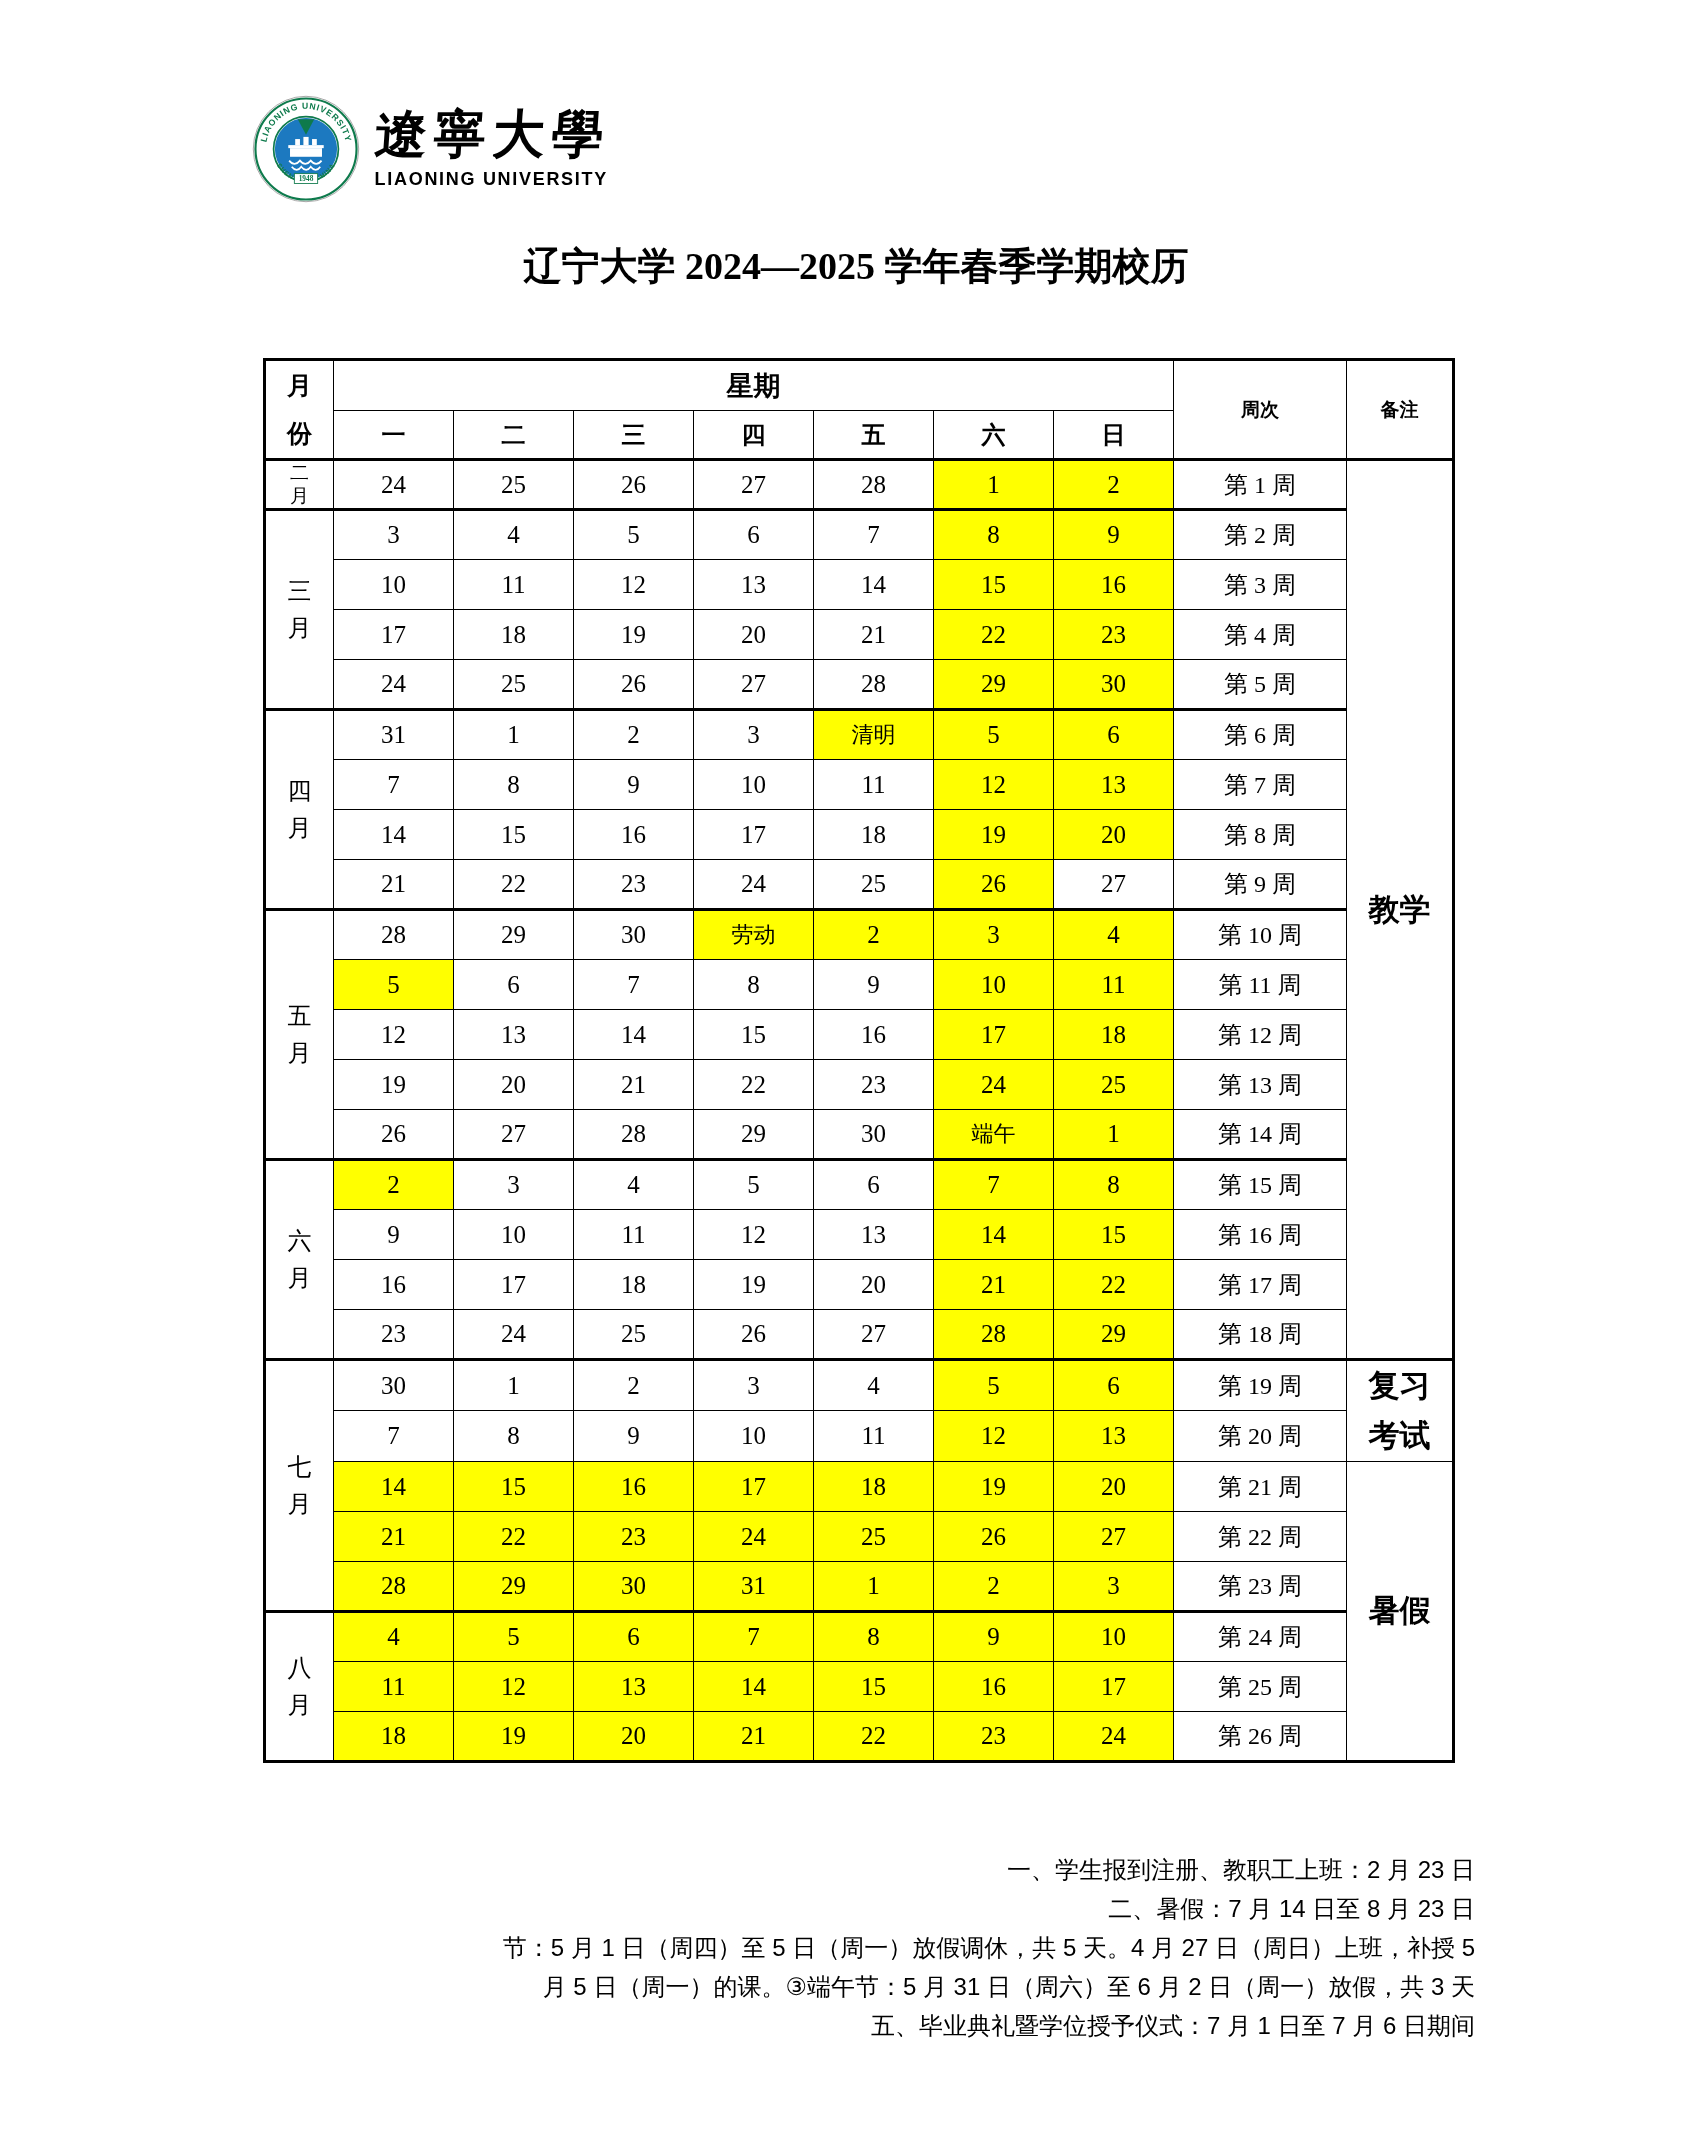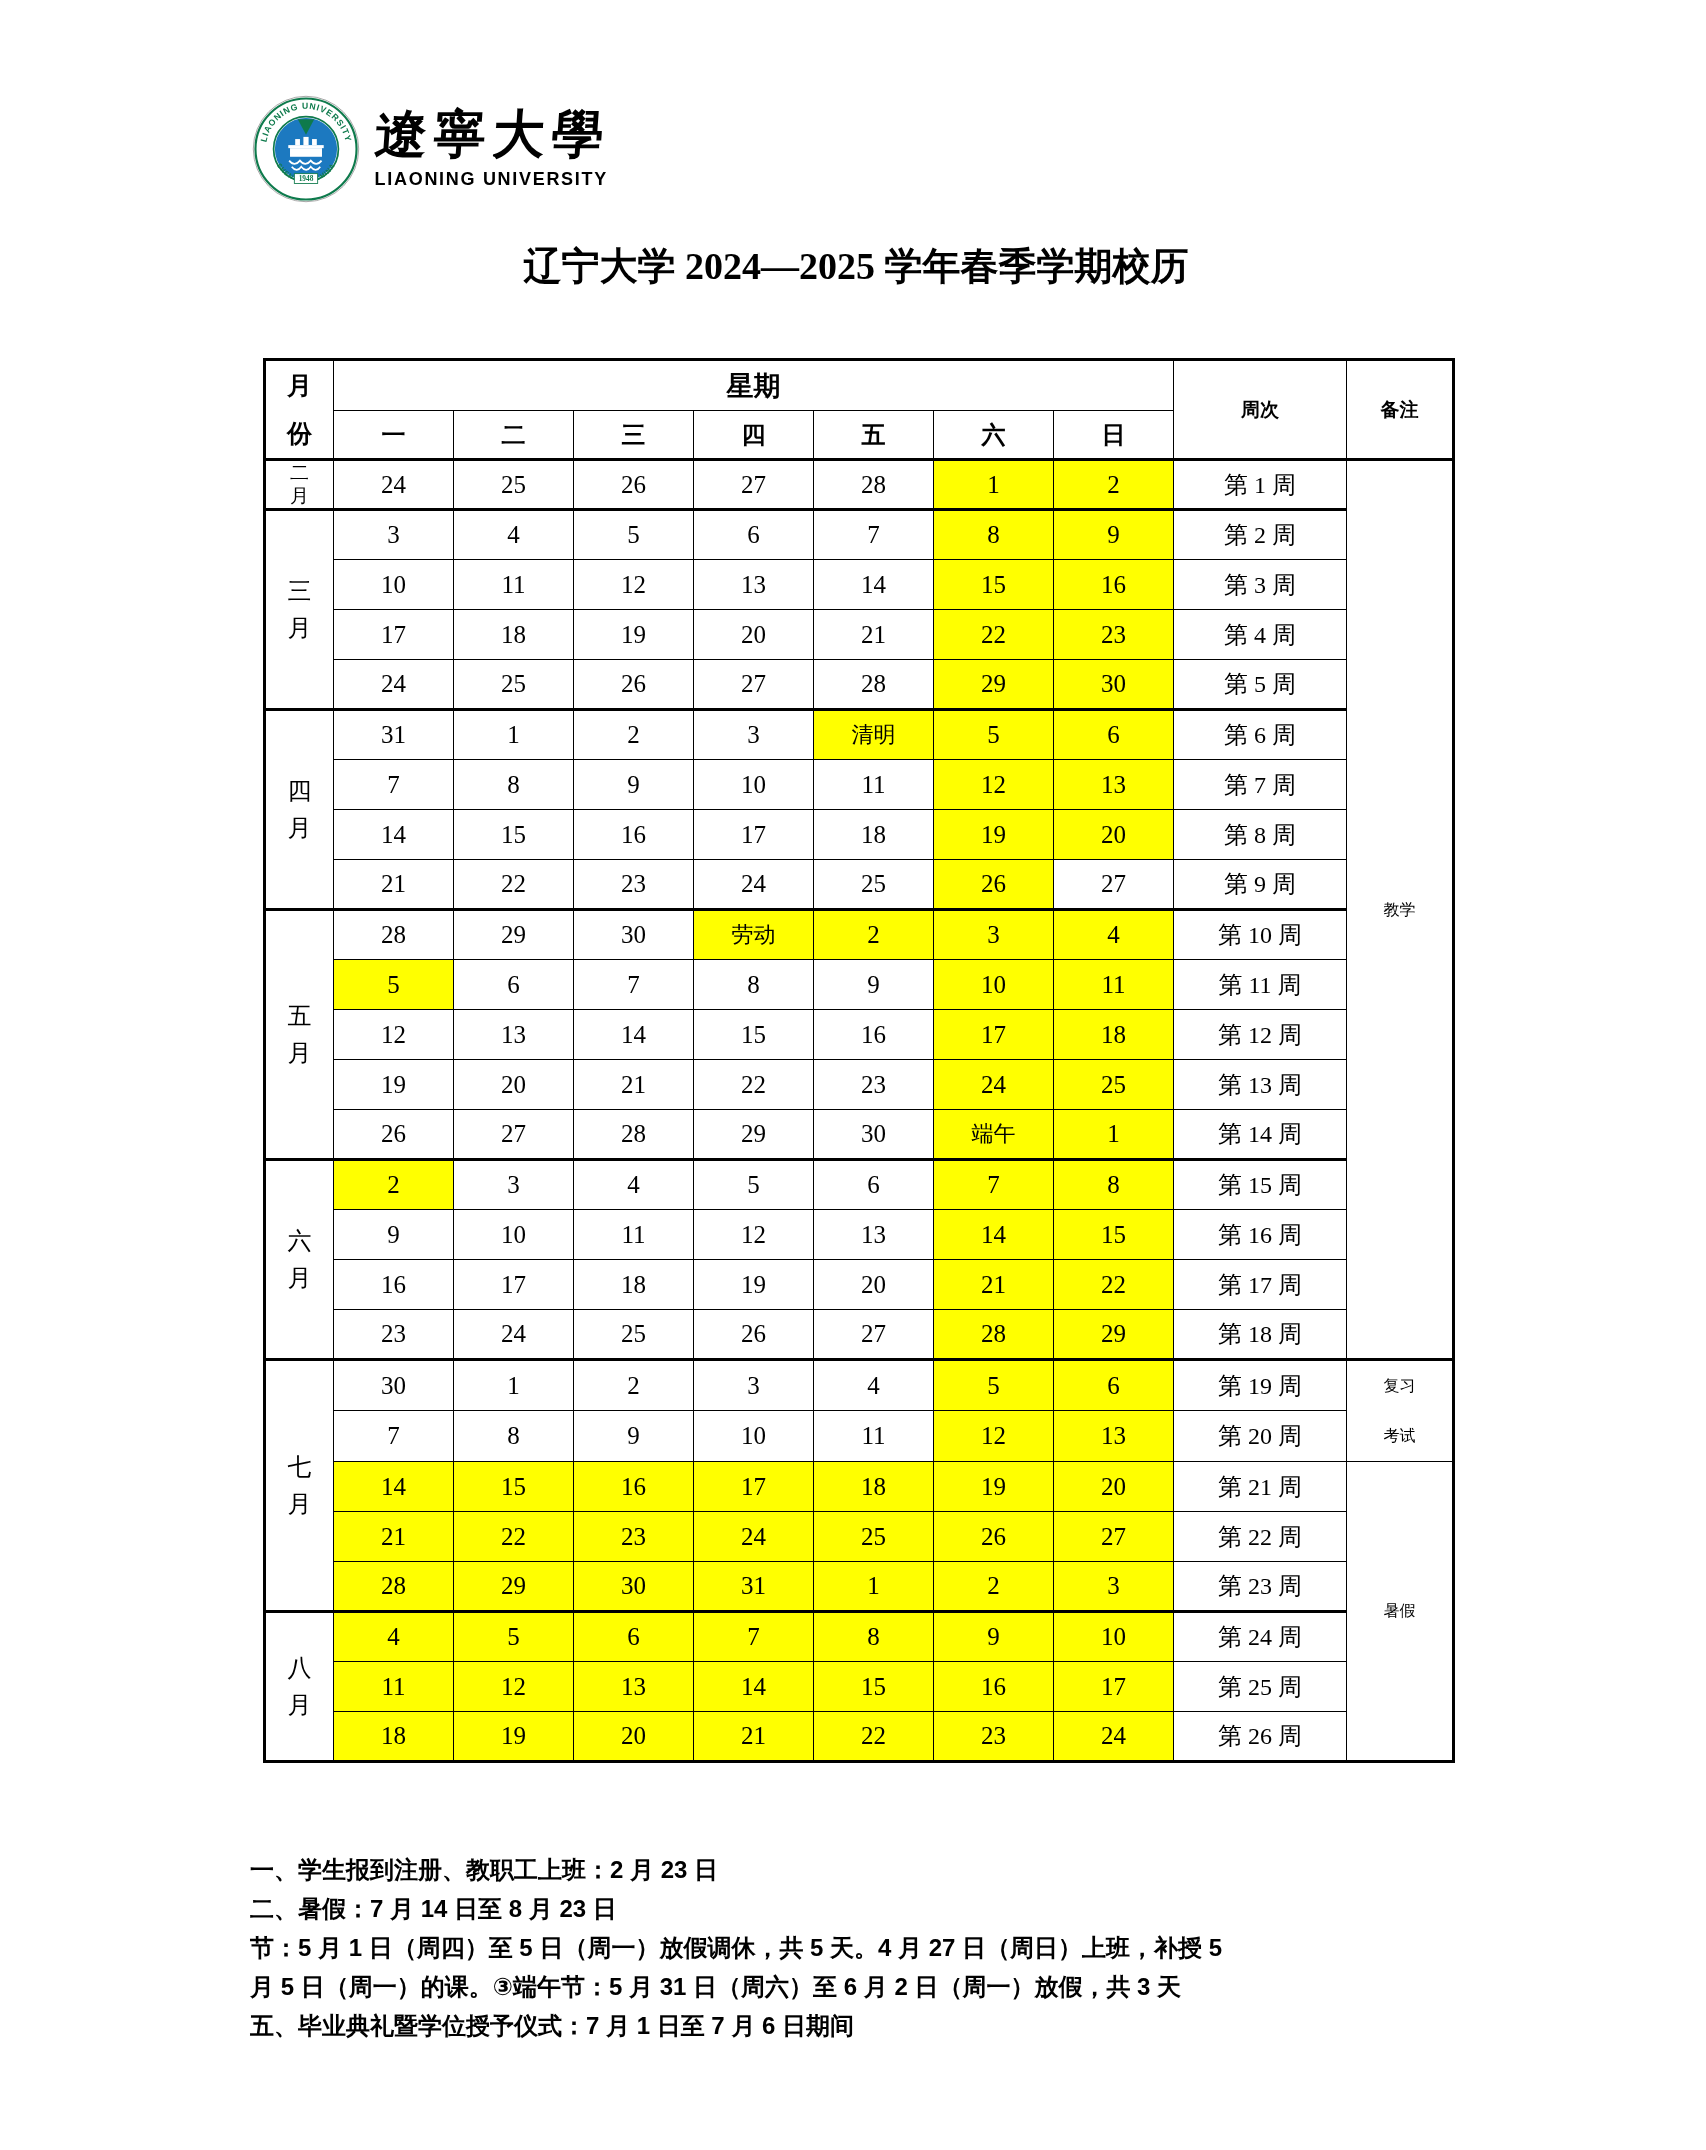--- a/index.html
+++ b/index.html
@@ -31,27 +31,27 @@
   .th-weekgroup{font-weight:bold;font-size:27px;border-bottom-width:2.6px;}
   .th-day{font-weight:bold;font-size:24px;}
   .th-weekno,.th-rem{font-weight:bold;font-size:19px;}
   td.day{font-size:25px;}
   td.day.cjk{font-size:22px;}
   td.day.hl{background:#FFFF00;}
   td.month-cell{font-size:24px;}
   td.month-cell span{display:block;line-height:37px;}
   td.month-cell.small span{font-size:19px;line-height:22.4px;}
   td.week-cell{font-size:24px;}
-  td.remark-cell{font-size:16px;}
+  td.remark-cell{font-size:31px;font-weight:bold;}
   td.remark-cell span{display:block;line-height:50px;}
 
   
-  .notes{position:absolute;left:250px;top:1850px;width:1213px;
+  .notes{position:absolute;left:262px;top:1850px;width:1213px;
          font-family:"Liberation Sans","DejaVu Sans",sans-serif;
-         font-weight:bold;font-size:24px;line-height:39px;}
+         font-weight:normal;font-size:24px;line-height:39px;text-align:right;}
   .note-line{white-space:nowrap;}
 </style>
 </head>
 <body>
 
 <div class="page">
 
   <div class="logo">
     <svg class="emblem" viewBox="0 0 250 250">
       <circle cx="125" cy="125" r="122" fill="#ffffff" stroke="#999999" stroke-width="2"></circle>

